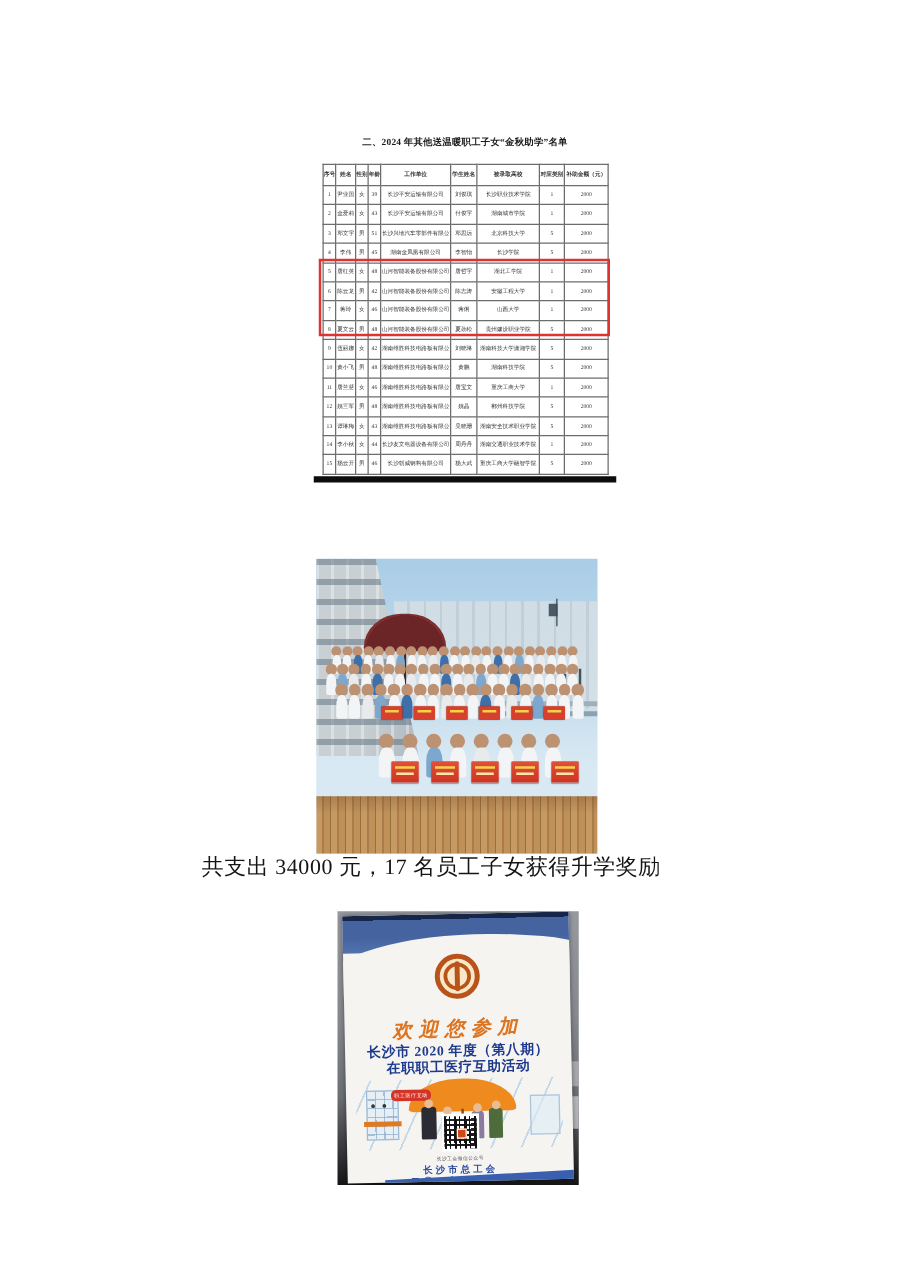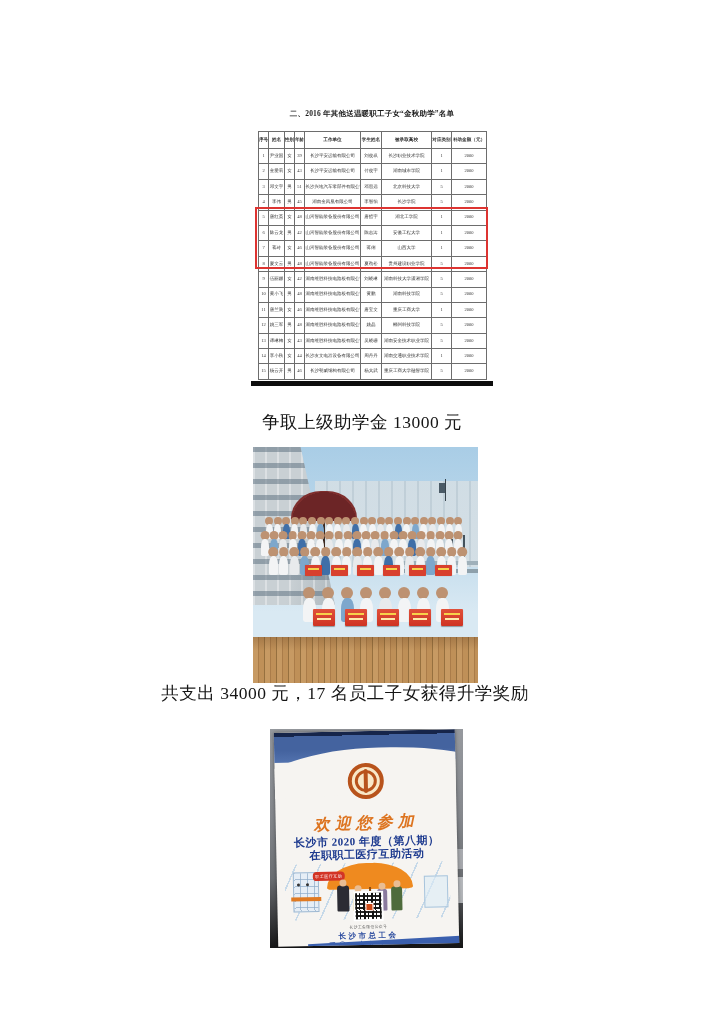--- a/index.html
+++ b/index.html
@@ -110,21 +110,21 @@
   .porg{position:absolute;left:0;top:200px;width:100%;text-align:center;color:#2a4a9e;font-weight:bold;
         font-size:7.5px;line-height:9px;letter-spacing:2.5px;}
   .pfoot{position:absolute;left:30px;bottom:-4px;width:170px;height:9px;background:#3a5fae;transform:rotate(-2deg);}
 </style>
 </head>
 <body>
 
 <div id="page">
 
   <div id="table-shot">
-    <div class="tbl-title">二、2016 年其他送温暖职工子女“金秋助学”名单</div>
+    <div class="tbl-title">二、2024 年其他送温暖职工子女“金秋助学”名单</div>
     <table class="aid-table">
       <colgroup>
         <col style="width:10px">
           <col style="width:16px">
           <col style="width:10px">
           <col style="width:10px">
         <col style="width:56px">
           <col style="width:21px">
           <col style="width:50px">
           <col style="width:20px">
@@ -308,21 +308,20 @@
             <td>重庆工商大学融智学院</td>
             <td>5</td>
             <td>2000</td>
           </tr>
         </tbody>
     </table>
     <div class="red-box"></div>
     <div class="black-bar"></div>
   </div>
 
-  <div class="caption" id="caption1">争取上级助学金 13000 元</div>
 
   <div id="photo1">
     <div class="bldg-left"></div>
     <div class="bldg-back"></div>
     <div class="rail"></div>
     <div class="mast" style="left:198px;top:92px;height:24px"></div>
     <div class="mast" style="left:210px;top:88px;height:28px"></div>
     <div class="flag"></div>
     <div class="umbrella"></div>
     <div id="crowd">

